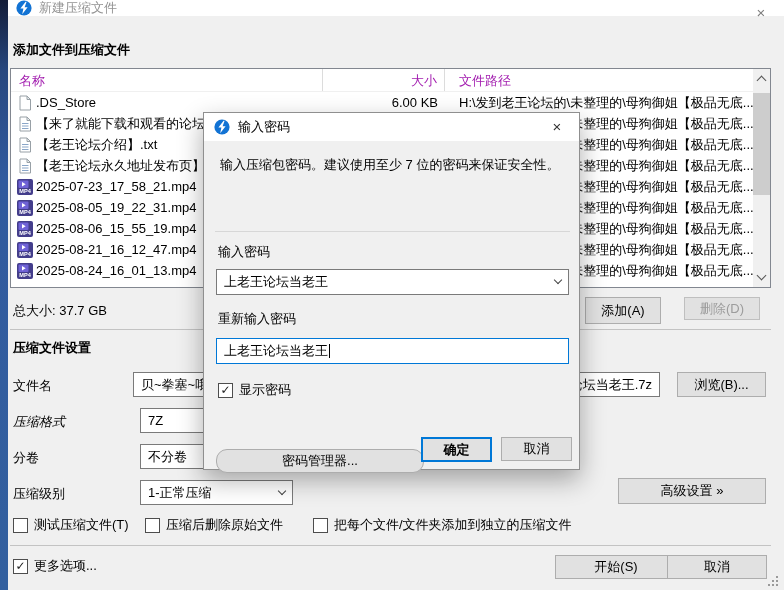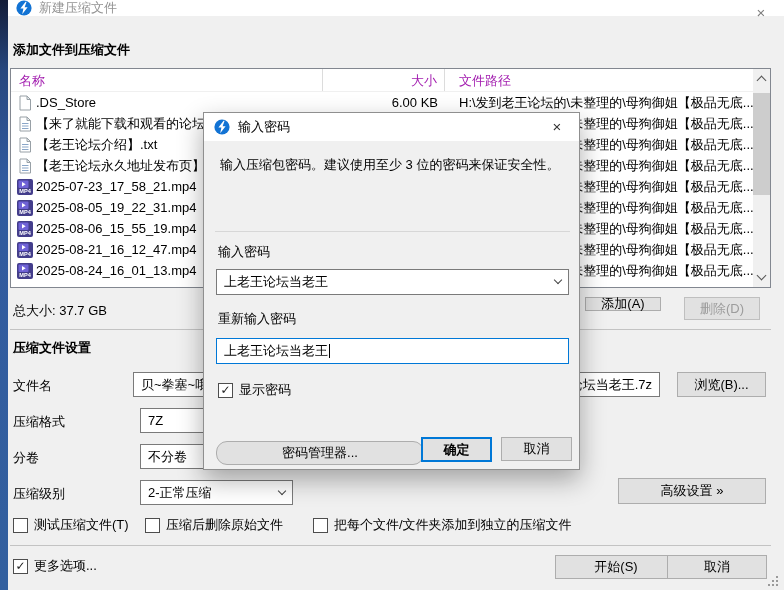--- a/index.html
+++ b/index.html
@@ -257,49 +257,49 @@
           </div>
         <div class="sthumb"></div>
         <div class="sbtn" style="bottom:0;">
             <span class="chev down" style="margin-top:-3px;"></span>
           </div>
       </div>
     </div>
 
     <div class="abs" style="left:5px; top:302px;">总大小: 37.7 GB</div>
 
-    <div class="abs btn" style="left:577px; top:297px; width:76px; height:14px;">添加(A)</div>
+    <div class="abs btn" style="left:577px; top:297px; width:76px; height:27px;">添加(A)</div>
     <div class="abs btn disabled" style="left:676px; top:297px; width:76px; height:23px;">删除(D)</div>
 
     <div class="abs hline" style="left:2px; top:329px; width:761px;"></div>
 
     <div class="abs section-title" style="left:5px; top:339px;">压缩文件设置</div>
 
     <div class="abs" style="left:5px; top:377px;">文件名</div>
     <div class="abs tinput split" style="left:125px; top:372px; width:527px; height:25px;">
       <span>贝~拳塞~哦</span>
       <span>论坛当老王.7z</span>
     </div>
     <div class="abs btn" style="left:669px; top:372px; width:89px; height:25px;">浏览(B)...</div>
 
-    <div class="abs" style="left:5px; top:413px;">压缩格式</div>
+    <div class="abs" style="left:5px; top:413px;font-style:italic;">压缩格式</div>
     <div class="abs combo" style="left:132px; top:408px; width:153px; height:25px;">
       <span>7Z</span>
       <span class="chev sel"></span>
     </div>
 
     <div class="abs" style="left:5px; top:449px;font-family:Liberation Serif, serif;">分卷</div>
     <div class="abs combo" style="left:132px; top:444px; width:153px; height:25px;">
       <span>不分卷</span>
       <span class="chev sel"></span>
     </div>
 
     <div class="abs" style="left:5px; top:485px;">压缩级别</div>
     <div class="abs combo" style="left:132px; top:480px; width:153px; height:25px;">
-      <span>2-正常压缩</span>
+      <span>1-正常压缩</span>
       <span class="chev sel"></span>
     </div>
 
     <div class="abs btn" style="left:610px; top:478px; width:148px; height:26px;">高级设置 »</div>
 
     <div class="abs cb-row" style="left:5px; top:516px;">
       <span class="cb"></span>
       <span>测试压缩文件(T)</span>
     </div>
     <div class="abs cb-row" style="left:137px; top:516px;">
@@ -329,39 +329,39 @@
       <span class="ficon">
         <svg viewBox="0 0 16 16">
             <circle cx="8" cy="8" r="7.6" fill="#1273d4"></circle>
             <path d="M9.6 1.8 L4.4 8.4 H7.4 L6.2 14.2 L11.6 7.2 H8.6 L10.6 1.8 Z" fill="#fff"></path>
           </svg>
       </span>
       <span class="ttl">输入密码</span>
     </div>
     <div class="dlg-close">×</div>
 
-    <div class="abs" style="left:16px; top:43px; width:350px;">输入压缩包密码。建议使用至少 3 位的密码来保证安全性。</div>
+    <div class="abs" style="left:16px; top:43px; width:350px;">输入压缩包密码。建议使用至少 7 位的密码来保证安全性。</div>
 
     <div class="abs hline" style="left:11px; top:118px; width:355px; border-top-color:#d7d7d7;"></div>
 
     <div class="abs" style="left:14px; top:130px;">输入密码</div>
     <div class="abs combo" style="left:12px; top:156px; width:353px; height:26px;">
       <span>上老王论坛当老王</span>
       <span class="chev sel"></span>
     </div>
 
     <div class="abs" style="left:14px; top:197px;">重新输入密码</div>
     <div class="abs tinput focused" style="left:12px; top:225px; width:353px; height:26px;">
       <span>上老王论坛当老王</span>
       <span class="caret"></span>
     </div>
 
     <div class="abs cb-row" style="left:14px; top:268px;">
       <span class="cb">✓</span>
       <span>显示密码</span>
     </div>
 
-    <div class="abs btn" style="left:12px; top:328px; width:208px; height:24px;border-radius:11px;">密码管理器...</div>
+    <div class="abs btn" style="left:12px; top:336px; width:208px; height:24px;border-radius:11px;">密码管理器...</div>
     <div class="abs btn default" style="left:217px; top:324px; width:71px; height:25px;font-weight:bold;">确定</div>
     <div class="abs btn" style="left:297px; top:324px; width:71px; height:24px;">取消</div>
   </div>
 
 </div>
 
 </body></html>

